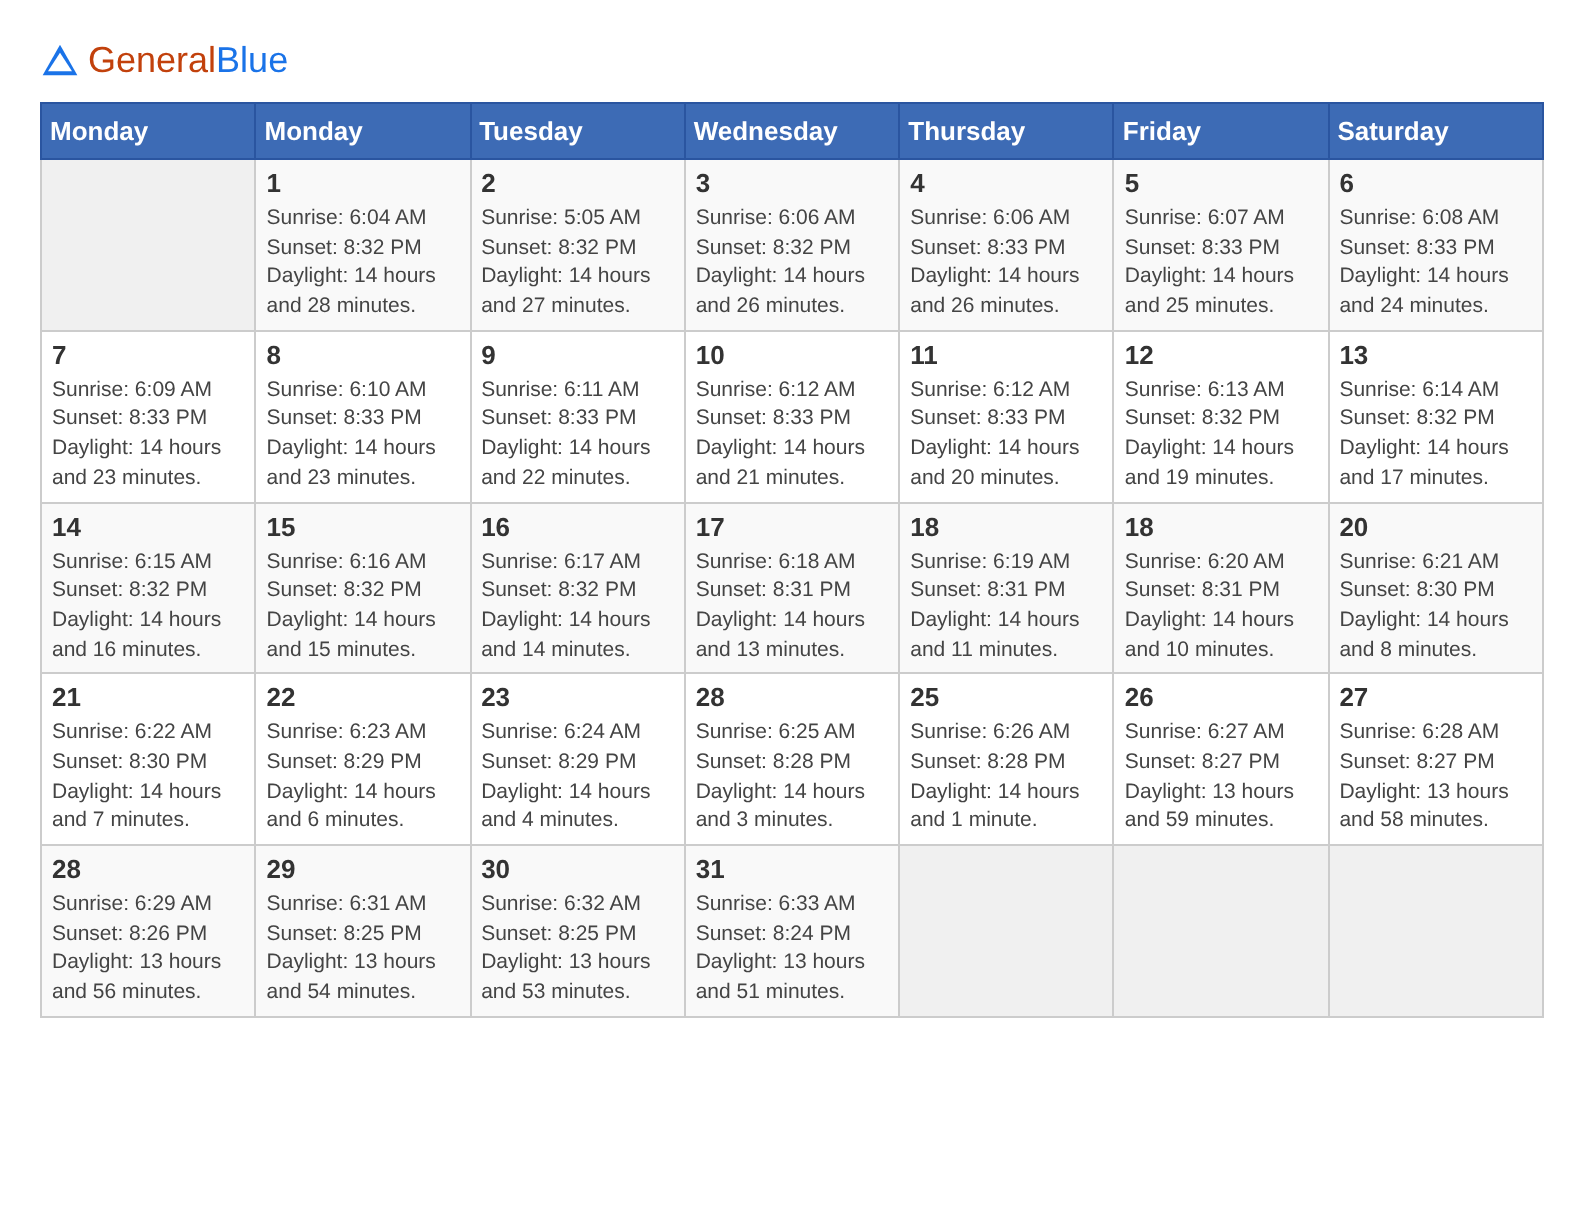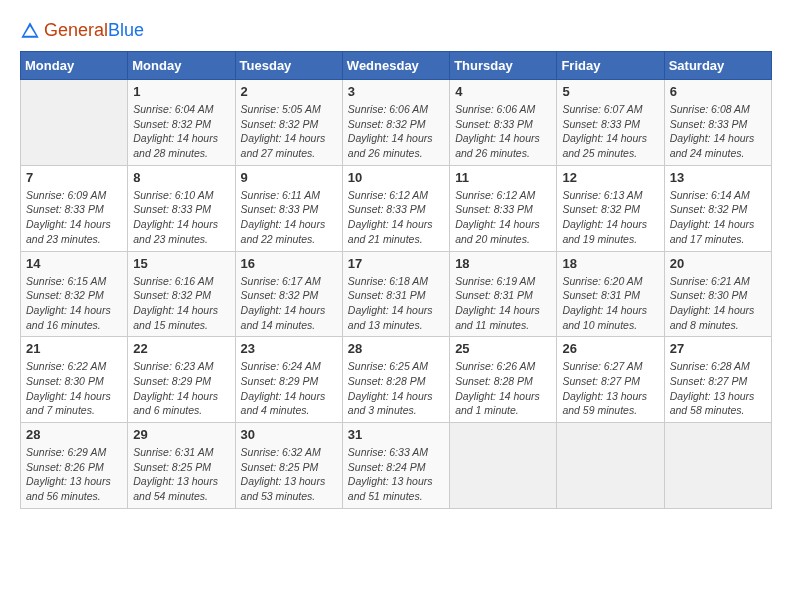--- a/index.html
+++ b/index.html
@@ -65,21 +65,20 @@
     .day-number {
       font-weight: bold;
       font-size: 13px;
       color: #333;
       margin-bottom: 3px;
     }
     .day-info {
       color: #444;
       font-size: 10.5px;
       line-height: 1.4;
-      font-style: italic;
     }
     .empty-cell {
       background: #f0f0f0 !important;
     }
   </style>
 </head>
 <body>
 
 <div class="header-area">
   <div class="logo">

